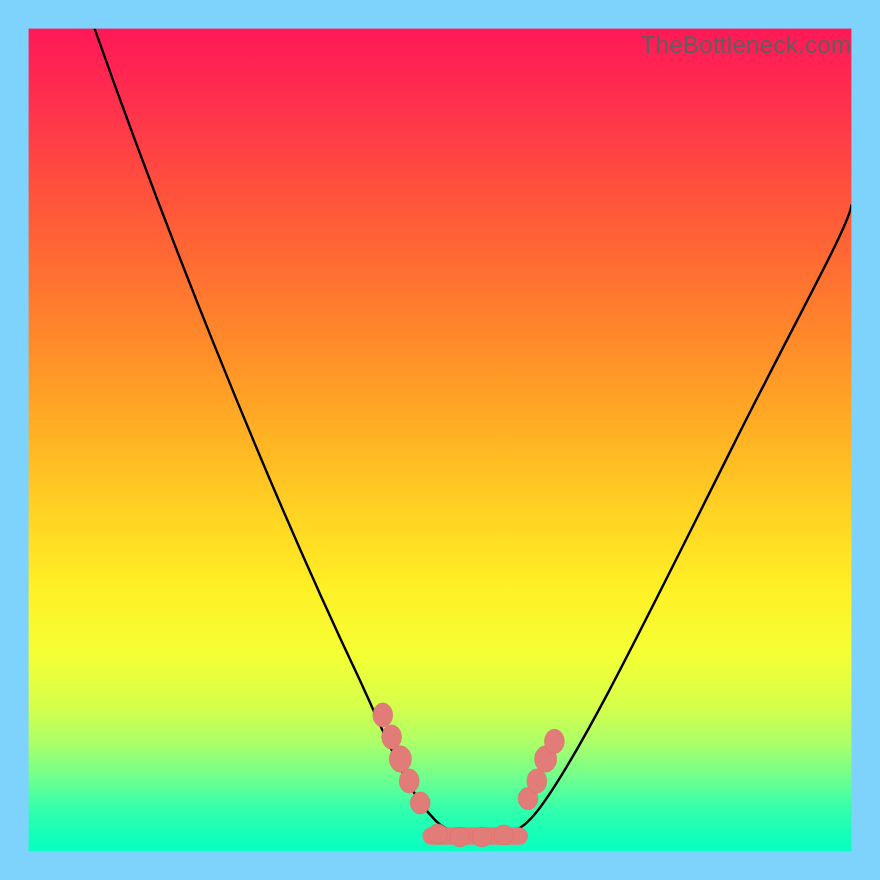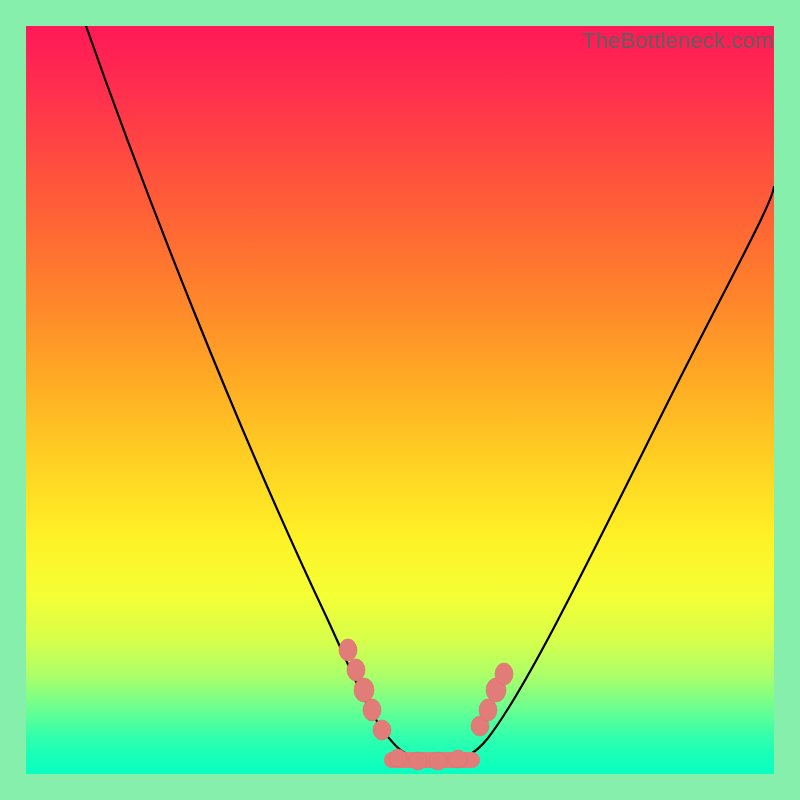--- a/index.html
+++ b/index.html
@@ -8,21 +8,21 @@
     width: 800px;
     height: 800px;
     background: #000;
     overflow: hidden;
     font-family: Arial, Helvetica, sans-serif;
   }
   .frame {
     position: absolute;
     left: 0; top: 0;
     width: 800px; height: 800px;
-    background: #86efac;
+    background: #7dd3fc;
   }
   .plot-area {
     position: absolute;
     left: 26px;
     top: 26px;
     width: 748px;
     height: 748px;
     
     background: linear-gradient(to bottom,
       #ff1957 0%,

